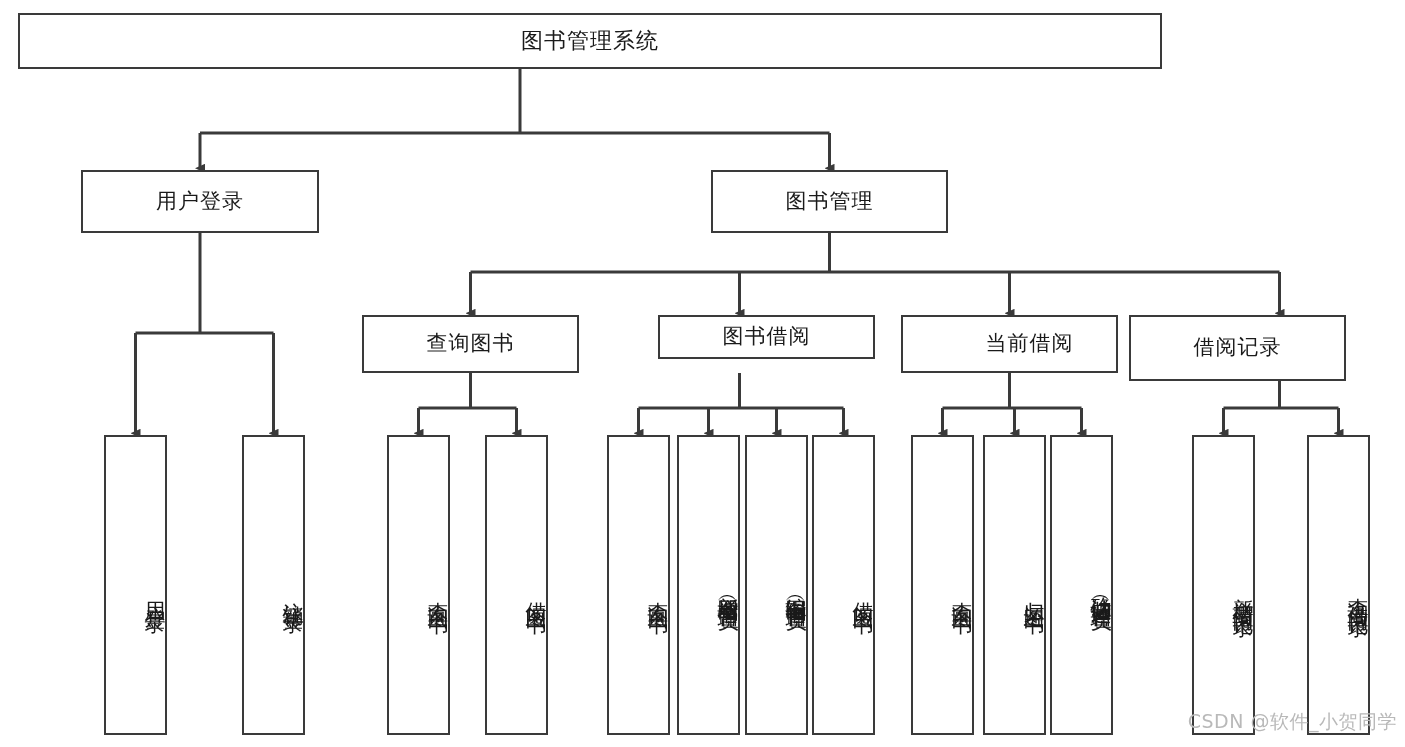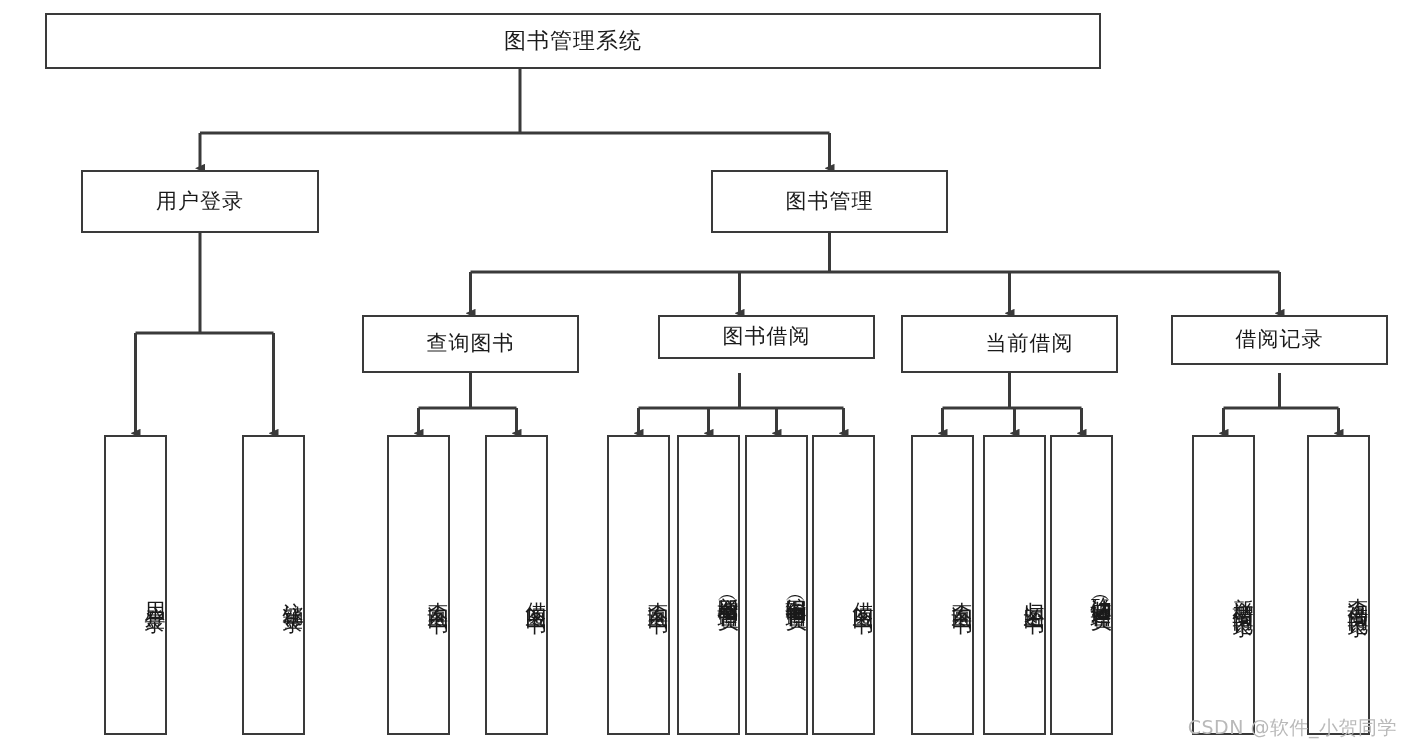--- a/index.html
+++ b/index.html
@@ -59,21 +59,21 @@
   .node.v.tall {
     padding-top: 8px;
     letter-spacing: 2px;
   }
   .node-label {
     display: block;
   }
   .watermark {
     position: absolute;
     right: 8px;
-    bottom: 6px;
+    bottom: 12px;
     font-size: 19px;
     color: #b9b9b9;
     z-index: 5;
     letter-spacing: 0.5px;
     white-space: nowrap;
     user-select: none;
   }
 </style>
 </head>
 <body>
@@ -109,39 +109,39 @@
         <path d="M 942.5 408 L 942.5 433" marker-end="url(#arrow)"></path>
         <path d="M 1014.5 408 L 1014.5 433" marker-end="url(#arrow)"></path>
         <path d="M 1081.5 408 L 1081.5 433" marker-end="url(#arrow)"></path>
         <path d="M 1279.5 373 L 1279.5 408 M 1223.5 408 L 1338.5 408"></path>
         <path d="M 1223.5 408 L 1223.5 433" marker-end="url(#arrow)"></path>
         <path d="M 1338.5 408 L 1338.5 433" marker-end="url(#arrow)"></path>
       </g>
   </svg>
 
   <div id="nodes-layer">
-      <div class="node h root" style="left: 18px; top: 13px; width: 1056px; height: 56px; margin-left: 27px;">
+      <div class="node h root" style="left: 18px; top: 13px; width: 1144px; height: 56px;">
         <span class="node-label">图书管理系统</span>
       </div>
       <div class="node h" style="left: 81px; top: 170px; width: 238px; height: 63px;">
         <span class="node-label">用户登录</span>
       </div>
       <div class="node h" style="left: 711px; top: 170px; width: 237px; height: 63px; text-align: center;">
         <span class="node-label">图书管理</span>
       </div>
       <div class="node h" style="left: 362px; top: 315px; width: 217px; height: 58px;">
         <span class="node-label">查询图书</span>
       </div>
       <div class="node h" style="left: 658px; top: 315px; width: 217px; height: 44px;">
         <span class="node-label">图书借阅</span>
       </div>
       <div class="node h" style="left: 901px; top: 315px; width: 217px; height: 58px; padding-left: 40px;">
         <span class="node-label">当前借阅</span>
       </div>
-      <div class="node h" style="left: 1171px; top: 315px; width: 217px; height: 50px;">
+      <div class="node h" style="left: 1129px; top: 315px; width: 217px; height: 66px;">
         <span class="node-label">借阅记录</span>
       </div>
       <div class="node v" style="left: 104px; top: 435px; width: 63px; height: 300px;">
         <span class="node-label">用户登录</span>
       </div>
       <div class="node v" style="left: 242px; top: 435px; width: 63px; height: 300px;">
         <span class="node-label">注销登录</span>
       </div>
       <div class="node v" style="left: 387px; top: 435px; width: 63px; height: 300px;">
         <span class="node-label">查询图书</span>

